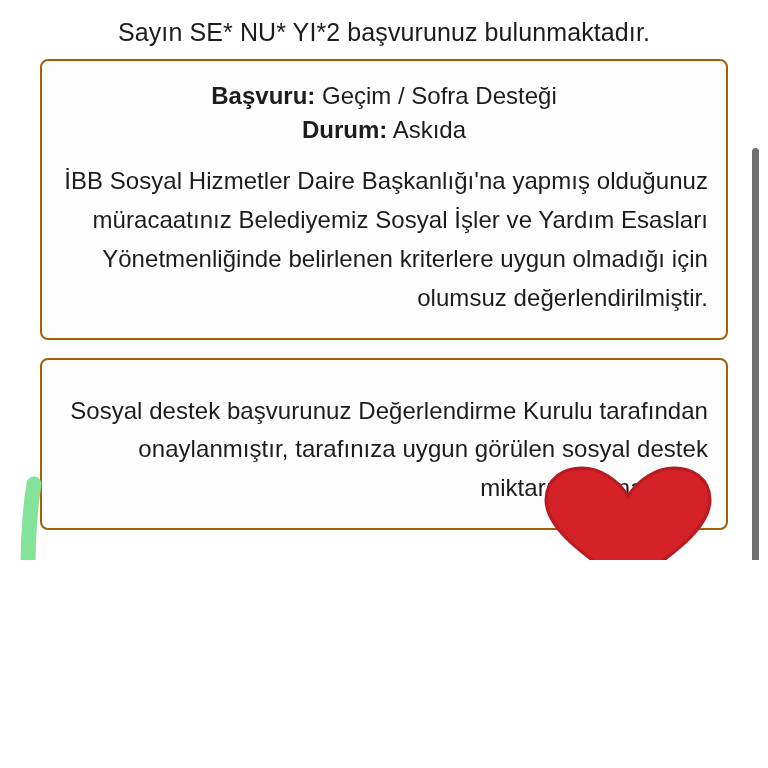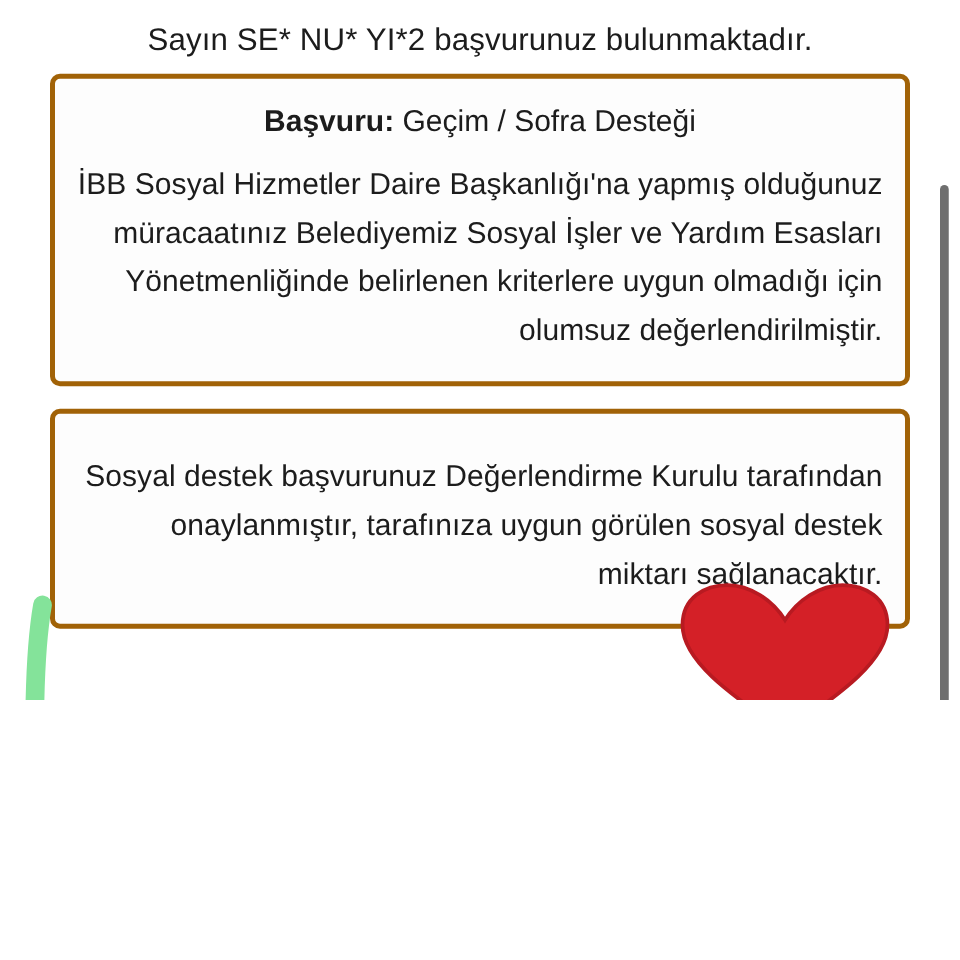--- a/index.html
+++ b/index.html
@@ -26,21 +26,21 @@
     color: #1c1c1c;
     padding: 16px 20px 10px 20px;
     line-height: 1.3;
     letter-spacing: 0.1px;
   }
 
   .card {
     position: relative;
     margin: 0 40px 18px 40px;
     background: #fdfdfd;
-    border: 4px solid #a16207;
+    border: 2px solid #a16207;
     border-radius: 8px;
     padding: 18px 18px 20px 18px;
     box-sizing: border-box;
   }
 
   .card-line {
     text-align: center;
     font-size: 24px;
     color: #1c1c1c;
     line-height: 1.45;
@@ -94,20 +94,23 @@
 <body>
 
 <div id="page">
 
   <div class="greeting">Sayın SE* NU* YI*2 başvurunuz bulunmaktadır.</div>
 
   <div class="card">
     <div class="card-line">
       <span class="lbl">Başvuru:</span><span> Geçim / Sofra Desteği</span>
     </div>
+    <div class="card-line">
+      <span class="lbl">Durum:</span><span> Askıda</span>
+    </div>
     <div class="card-body">İBB Sosyal Hizmetler Daire Başkanlığı'na yapmış olduğunuz müracaatınız Belediyemiz Sosyal İşler ve Yardım Esasları Yönetmenliğinde belirlenen kriterlere uygun olmadığı için olumsuz değerlendirilmiştir.</div>
   </div>
 
   <div class="card">
     <div class="card-body">Sosyal destek başvurunuz Değerlendirme Kurulu tarafından onaylanmıştır, tarafınıza uygun görülen sosyal destek miktarı sağlanacaktır.</div>
   </div>
 
   <div class="scrollbar"></div>
 
   <svg class="green-stroke" viewBox="0 0 768 328" xmlns="http://www.w3.org/2000/svg">

